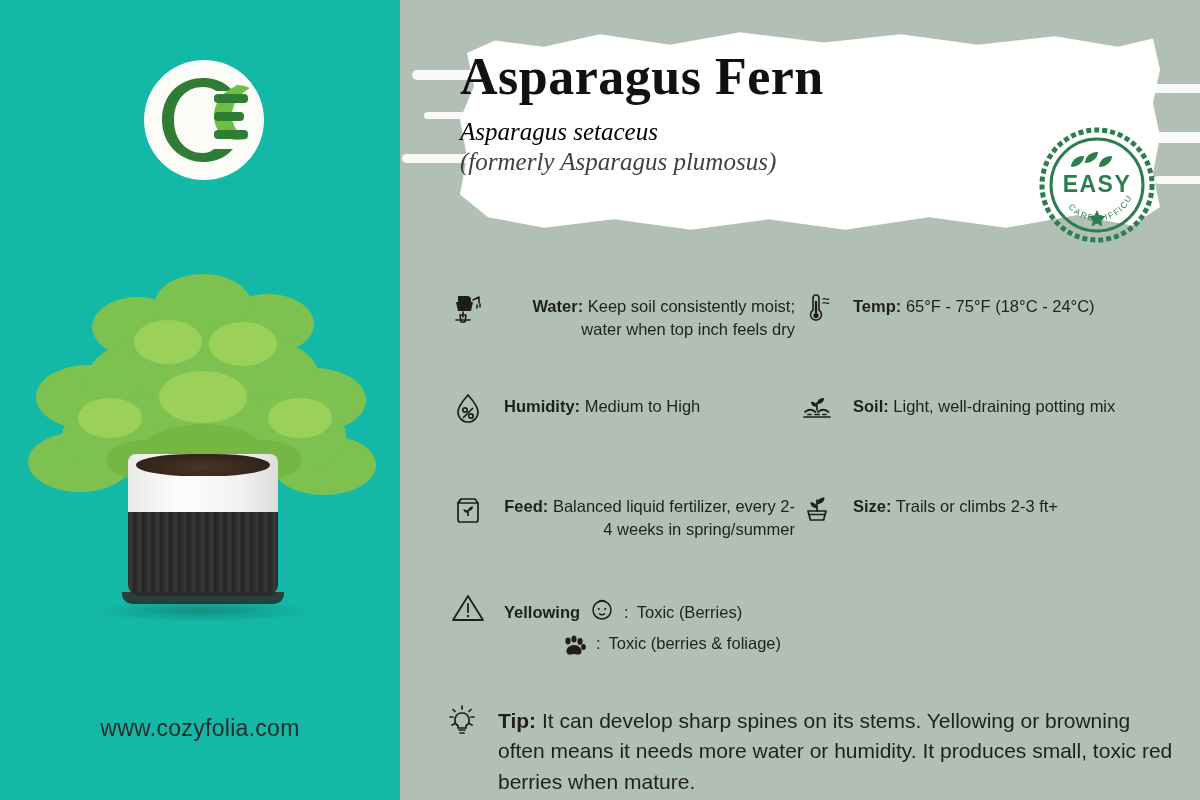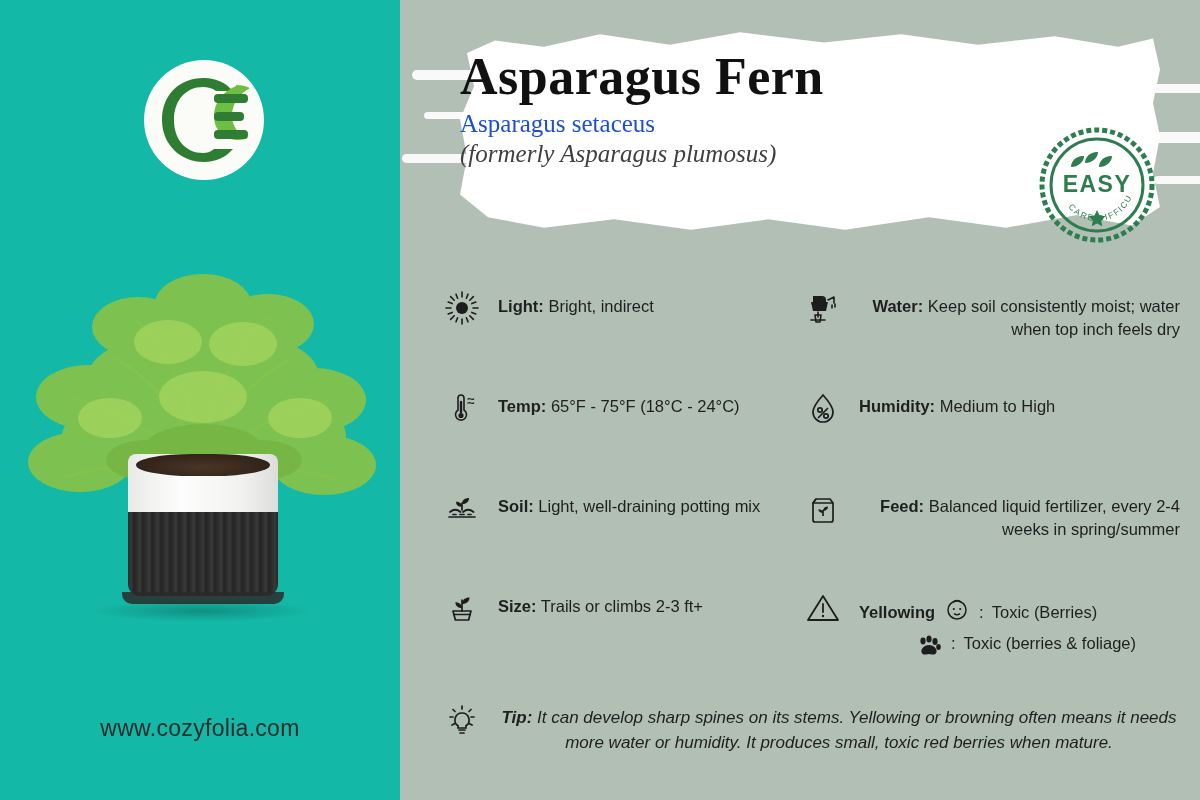--- a/index.html
+++ b/index.html
@@ -134,23 +134,24 @@
   .plant-title {
     font-family: "Liberation Serif", serif;
     font-size: 52px;
     font-weight: bold;
     color: #111;
     letter-spacing: .5px;
     line-height: 1.05;
   }
   .sci-name {
     font-family: "Liberation Serif", serif;
+    font-style: italic;
     font-size: 25px;
-    color: #1d4ed8;
-    margin-top: 4px;
+    color: #000000;
+    margin-top: 12px;
     line-height: 1.22;
   }
   .sci-former {
     font-family: "Liberation Serif", serif;
     font-style: italic;
     font-size: 25px;
     color: #404040;
     line-height: 1.22;
   }
 
@@ -217,25 +218,23 @@
   .tip-row {
     position: absolute;
     left: 40px;
     top: 700px;
     width: 740px;
     display: flex;
     align-items: flex-start;
     gap: 14px;
   }
   .tip-text {
-    font-size: 17px;
-    font-style: italic;
+    font-size: 21px;
     color: #1f1f1f;
     line-height: 1.45;
-    text-align: center;
     padding-top: 6px;
     flex: 1;
   }
   .tip-text b { font-weight: bold; }
 </style>
 </head>
 <body>
 
 <div class="page">
 
@@ -335,33 +334,20 @@
         <path id="capArc" d="M24 70 A37 37 0 0 0 94 70" fill="none"></path>
         <text font-family="Liberation Sans, sans-serif" font-size="8.5" fill="#2e7d4f" letter-spacing="1.6">
           <textPath href="#capArc" startOffset="14%">CARE DIFFICULTY</textPath>
         </text>
         <path d="M59 84 l2.6 5.4 5.9 .8 -4.3 4.2 1 5.9 -5.2-2.8 -5.2 2.8 1-5.9 -4.3-4.2 5.9-.8 Z" fill="#2e7d4f"></path>
       </svg>
     </div>
 
     <div class="care-grid">
 
-      <div class="care-item col1">
-        <span class="ico">
-          <svg width="34" height="34" viewBox="0 0 34 34" fill="none" stroke="#1d1d1d" stroke-width="1.6" stroke-linecap="round">
-            <circle cx="17" cy="17" r="6" fill="#1d1d1d" stroke="none"></circle>
-            <path d="M17 1v5M17 28v5M1 17h5M28 17h5M5.6 5.6l3.6 3.6M24.8 24.8l3.6 3.6M28.4 5.6l-3.6 3.6M9.2 24.8l-3.6 3.6"></path>
-            <path d="M11 3.2l1.6 4M23 3.2l-1.6 4M3.2 11l4 1.6M3.2 23l4-1.6M30.8 11l-4 1.6M30.8 23l-4-1.6M11 30.8l1.6-4M23 30.8l-1.6-4"></path>
-          </svg>
-        </span>
-        <div class="care-text">
-          <b>Light:</b>
-          <span>Bright, indirect</span>
-        </div>
-      </div>
 
       <div class="care-item col2">
         <span class="ico">
           <svg width="36" height="36" viewBox="0 0 36 36" fill="none" stroke="#1d1d1d" stroke-width="1.6" stroke-linecap="round" stroke-linejoin="round">
             <path d="M8 6h9a4 4 0 0 1 4 4v2H8z" fill="#1d1d1d" stroke="none"></path>
             <path d="M6 12h17l-2 9H8z" fill="#1d1d1d" stroke="none"></path>
             <path d="M23 10l6-3v6"></path>
             <path d="M13 22v5M10 25h6l-1 7h-4z"></path>
             <path d="M6 30h14"></path>
             <path d="M27 15v3M30 14v3"></path>

